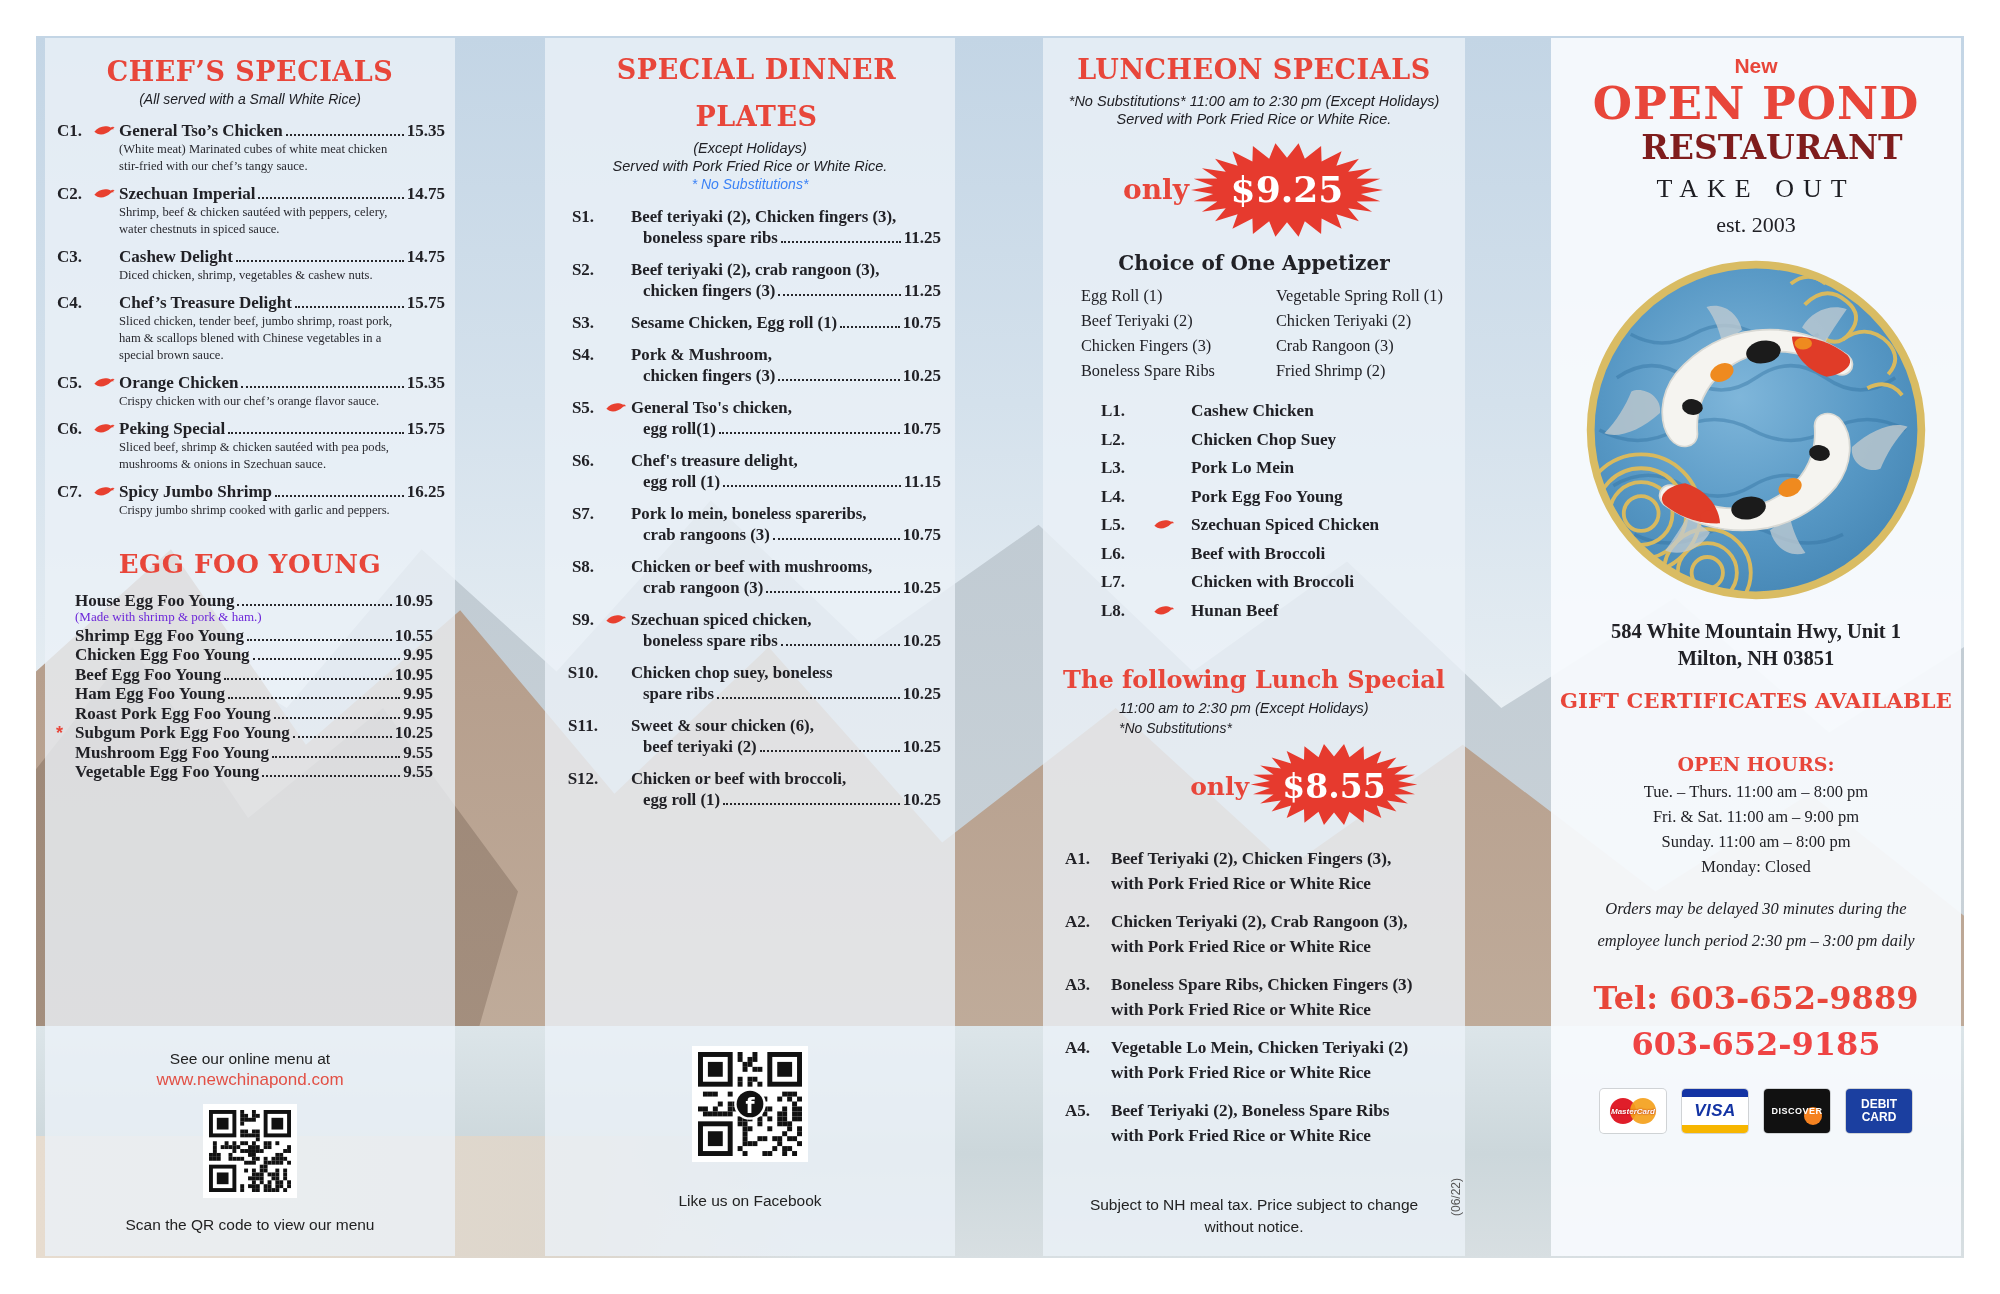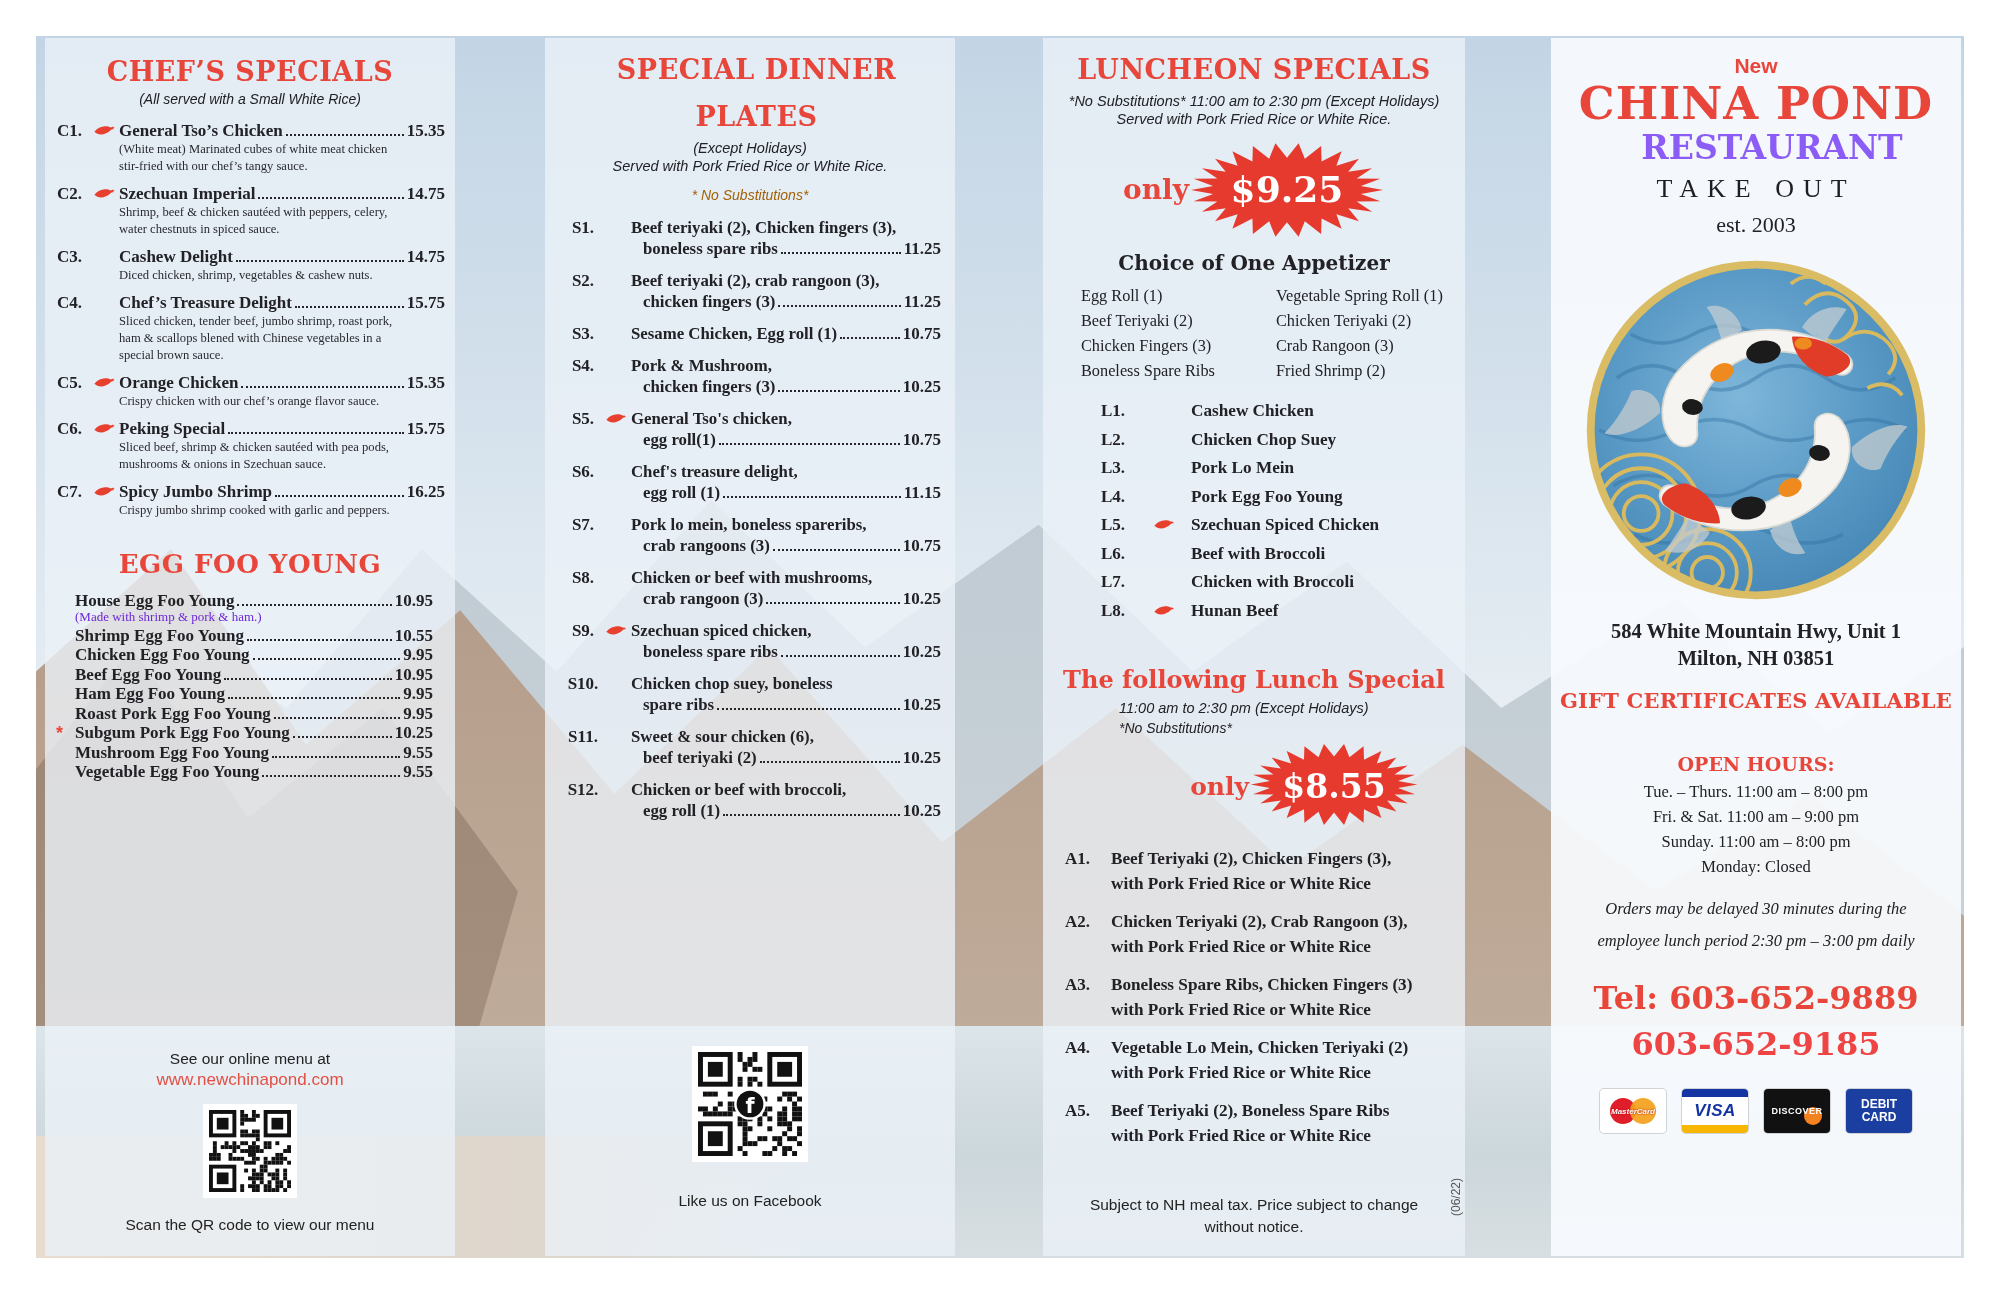--- a/index.html
+++ b/index.html
@@ -47,21 +47,21 @@
   .efy-note{font-size:13px;line-height:15px;margin:-2px 0 2px 0;color:#6d28d9;}
   .p1-footer{position:absolute;left:0;right:0;bottom:22px;text-align:center;}
   .p1-see{font-family:"Liberation Sans",sans-serif;font-size:15.5px;color:#222;}
   .p1-url{font-family:"Liberation Sans",sans-serif;font-size:17px;color:#e25045;margin-top:2px;}
   .qr-box{display:inline-block;background:#fff;padding:6px;margin-top:14px;line-height:0;}
   .p1-scan{font-family:"Liberation Sans",sans-serif;font-size:15.5px;color:#222;margin-top:18px;}
   
   .panel2 .h-title{margin-top:16px;padding-left:13px;}
   .p2-sub1{text-align:center;font-size:14.5px;margin-top:8px;}
   .p2-sub2{text-align:center;font-size:14.5px;margin-top:2px;}
-  .p2-sub3{text-align:center;font-size:14px;margin-top:13px;color:#a16207;}
+  .p2-sub3{text-align:center;font-size:14px;margin-top:2px;color:#3b82f6;}
   .s-list{margin:14px 14px 0 16px;text-align:center;}
   .s-item{margin-bottom:11px;}
   .s-row{display:flex;align-items:baseline;line-height:21px;}
   .s-num{width:44px;flex:0 0 44px;font-weight:bold;font-size:17px;}
   .s-text{font-weight:bold;font-size:16.8px;white-space:nowrap;}
   .s-row2{display:flex;align-items:baseline;margin-left:82px;line-height:21px;}
   .p2-footer{position:absolute;left:0;right:0;bottom:46px;text-align:center;}
   .p2-like{font-family:"Liberation Sans",sans-serif;font-size:15.5px;color:#222;margin-top:30px;}
   
   .panel3 .h-title{margin-top:16px;}
@@ -88,21 +88,21 @@
   .a-row{display:flex;align-items:baseline;line-height:25px;}
   .a-num{width:46px;flex:0 0 46px;font-weight:bold;font-size:17px;}
   .a-text{font-weight:bold;font-size:17.2px;white-space:nowrap;}
   .a-row2{margin-left:46px;font-weight:bold;font-size:17.2px;line-height:25px;}
   .p3-footer{position:absolute;left:0;right:0;bottom:18px;text-align:center;font-family:"Liberation Sans",sans-serif;font-size:15.5px;line-height:22px;color:#222;}
   .edition{position:absolute;right:2px;bottom:40px;font-family:"Liberation Sans",sans-serif;font-size:12px;color:#555;writing-mode:vertical-rl;transform:rotate(180deg);}
   
   .panel4{text-align:center;}
   .b-new{font-family:"Liberation Sans",sans-serif;font-weight:bold;color:#e8463a;font-size:21px;margin-top:16px;}
   .b-name{font-family:"DejaVu Serif",serif;font-weight:bold;color:#e8463a;font-size:45px;line-height:48px;margin-top:2px;letter-spacing:1px;white-space:nowrap;}
-  .b-rest{font-family:"DejaVu Serif",serif;font-weight:bold;color:#8b5cf6;font-size:33px;line-height:40px;padding-left:32px;}
+  .b-rest{font-family:"DejaVu Serif",serif;font-weight:bold;color:#7f1d1d;font-size:33px;line-height:40px;padding-left:32px;}
   .b-takeout{font-size:26px;letter-spacing:9px;margin-top:6px;color:#1d1d22;}
   .b-est{font-size:22px;margin-top:8px;}
   .koi-wrap{margin-top:18px;line-height:0;}
   .koi-wrap svg{width:348px;height:348px;}
   .b-addr{font-weight:bold;font-size:20.5px;line-height:27px;margin-top:14px;}
   .b-addr2{font-weight:bold;font-size:20.5px;line-height:27px;}
   .b-gift{font-family:"DejaVu Serif",serif;font-weight:bold;color:#e8463a;font-size:21px;margin-top:16px;letter-spacing:.2px;}
   .b-hours-t{font-family:"DejaVu Serif",serif;font-weight:bold;color:#e8463a;font-size:19px;margin-top:40px;}
   .b-hours{font-size:16.5px;line-height:25px;margin-top:4px;}
   .b-delay{font-style:italic;font-size:16.5px;line-height:32px;margin-top:14px;}
@@ -1010,21 +1010,21 @@
 
       <div class="p3-footer">
         <div>Subject to NH meal tax. Price subject to change</div>
         <div>without notice.</div>
       </div>
       <div class="edition">(06/22)</div>
     </div>
 
     <div class="panel panel4">
       <div class="b-new">New</div>
-      <div class="b-name">CHINA POND</div>
+      <div class="b-name">OPEN POND</div>
       <div class="b-rest">RESTAURANT</div>
       <div class="b-takeout">TAKE OUT</div>
       <div class="b-est">est. 2003</div>
 
       <div class="koi-wrap">
         <svg viewBox="0 0 200 200">
           <defs>
             <radialGradient id="pond" cx="45%" cy="40%" r="75%">
               <stop offset="0%" stop-color="#7fb6da"></stop>
               <stop offset="55%" stop-color="#5697c4"></stop>

